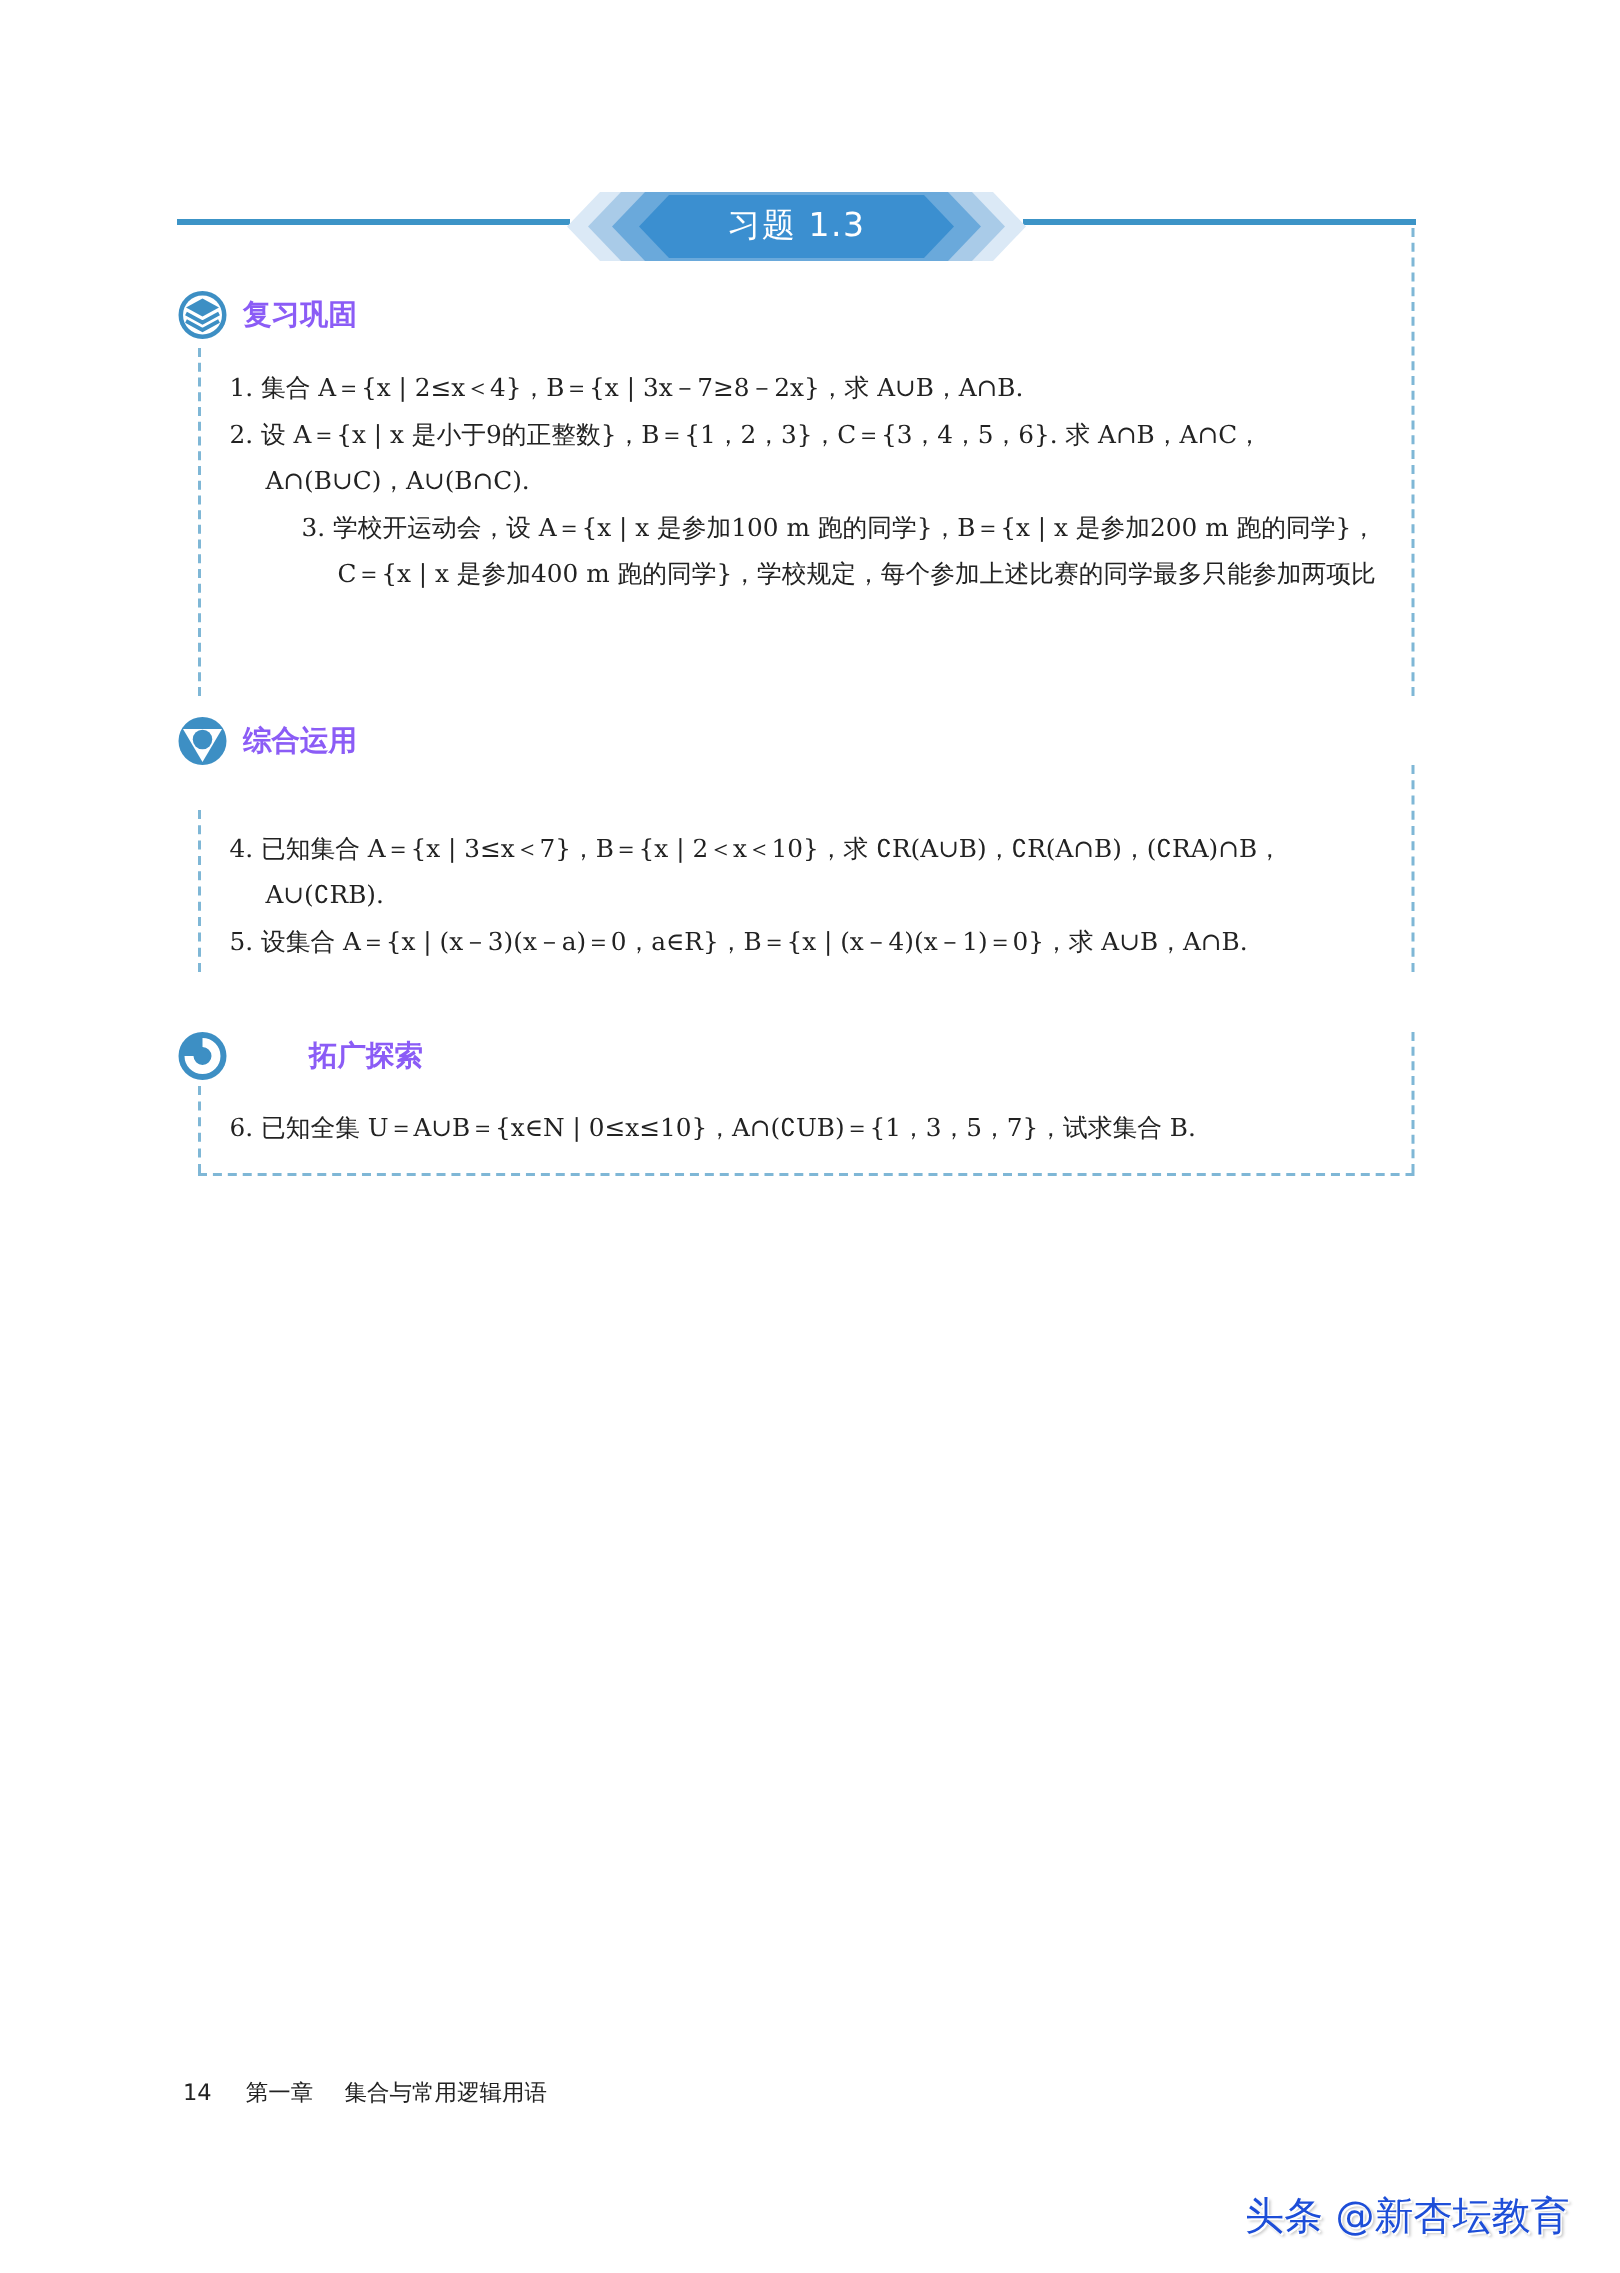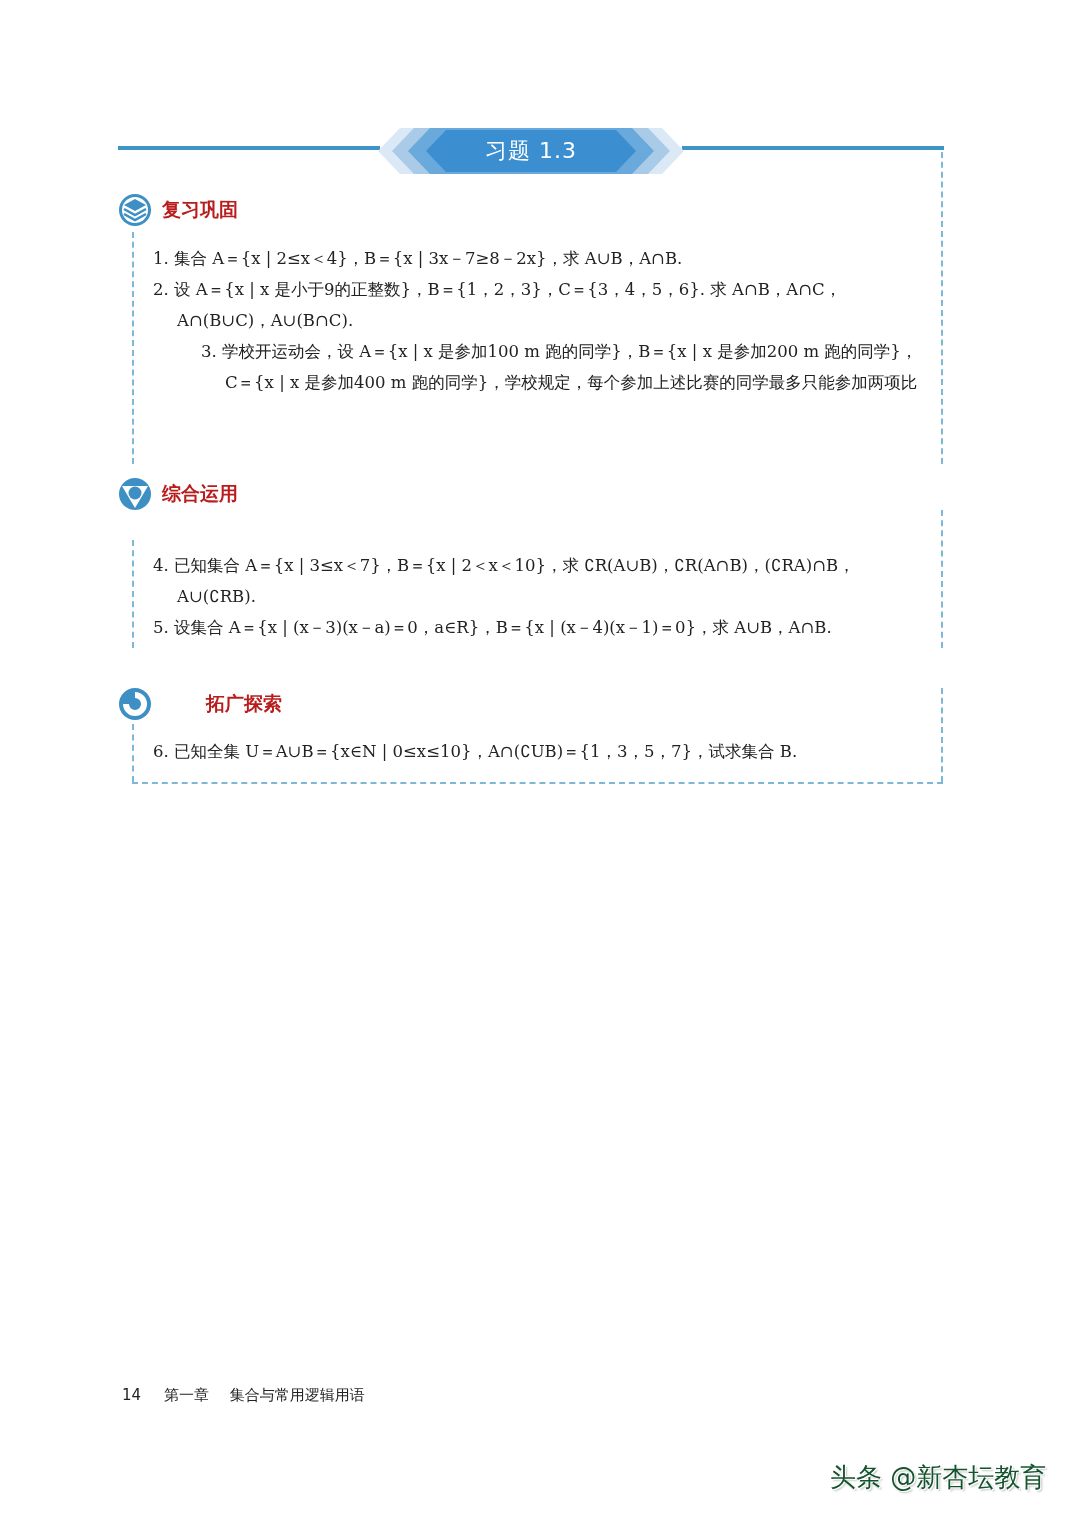--- a/index.html
+++ b/index.html
@@ -21,35 +21,35 @@
     text-align:center; color:#ffffff; font-size:22px;
     font-family: "DejaVu Sans", "Liberation Sans", sans-serif; letter-spacing:1px;
   }
   .dash-v { position:absolute; width:0; border-left:2px dashed #7fb7d6; }
   .dash-h { position:absolute; height:0; border-top:2px dashed #7fb7d6; }
   .sec-head {
     position:absolute; left:118px; height:36px; display:flex; align-items:center;
   }
   .sec-head .icon { width:34px; height:34px; margin-right:10px; }
   .sec-head .label {
-    font-family: "DejaVu Sans", "Liberation Sans", sans-serif; font-size:19px; color:#b91c1c; font-weight:bold;
+    font-family: "DejaVu Sans", "Liberation Sans", sans-serif; font-size:19px; color:#8b5cf6; font-weight:bold;
   }
   .prob {
     position:absolute; left:153px; width:790px; font-size:16.5px; line-height:31px; white-space:nowrap;
   }
   .prob .cont { padding-left:24px; }
   .prob .sub { display:inline-block; }
   .footer {
     position:absolute; left:122px; top:1386px; font-size:15px; color:#222;
     font-family: "DejaVu Sans", "Liberation Sans", sans-serif;
   }
   .footer .pg { margin-right:18px;margin-top:44px; }
   .footer .ch { margin-right:16px; }
   .watermark {
-    position:absolute; left:830px; top:1460px; font-size:26px; color:#14532d;
+    position:absolute; left:830px; top:1460px; font-size:26px; color:#1d4ed8;
     font-family: "DejaVu Sans", "Liberation Sans", sans-serif;
     text-shadow:1px 1px 0 #fff, -1px -1px 0 #fff, 2px 2px 2px rgba(0,0,0,0.25);
   }
 </style>
 </head>
 <body>
 
 <div class="banner-line left"></div>
 <div class="banner-line right"></div>
 <div class="banner">

